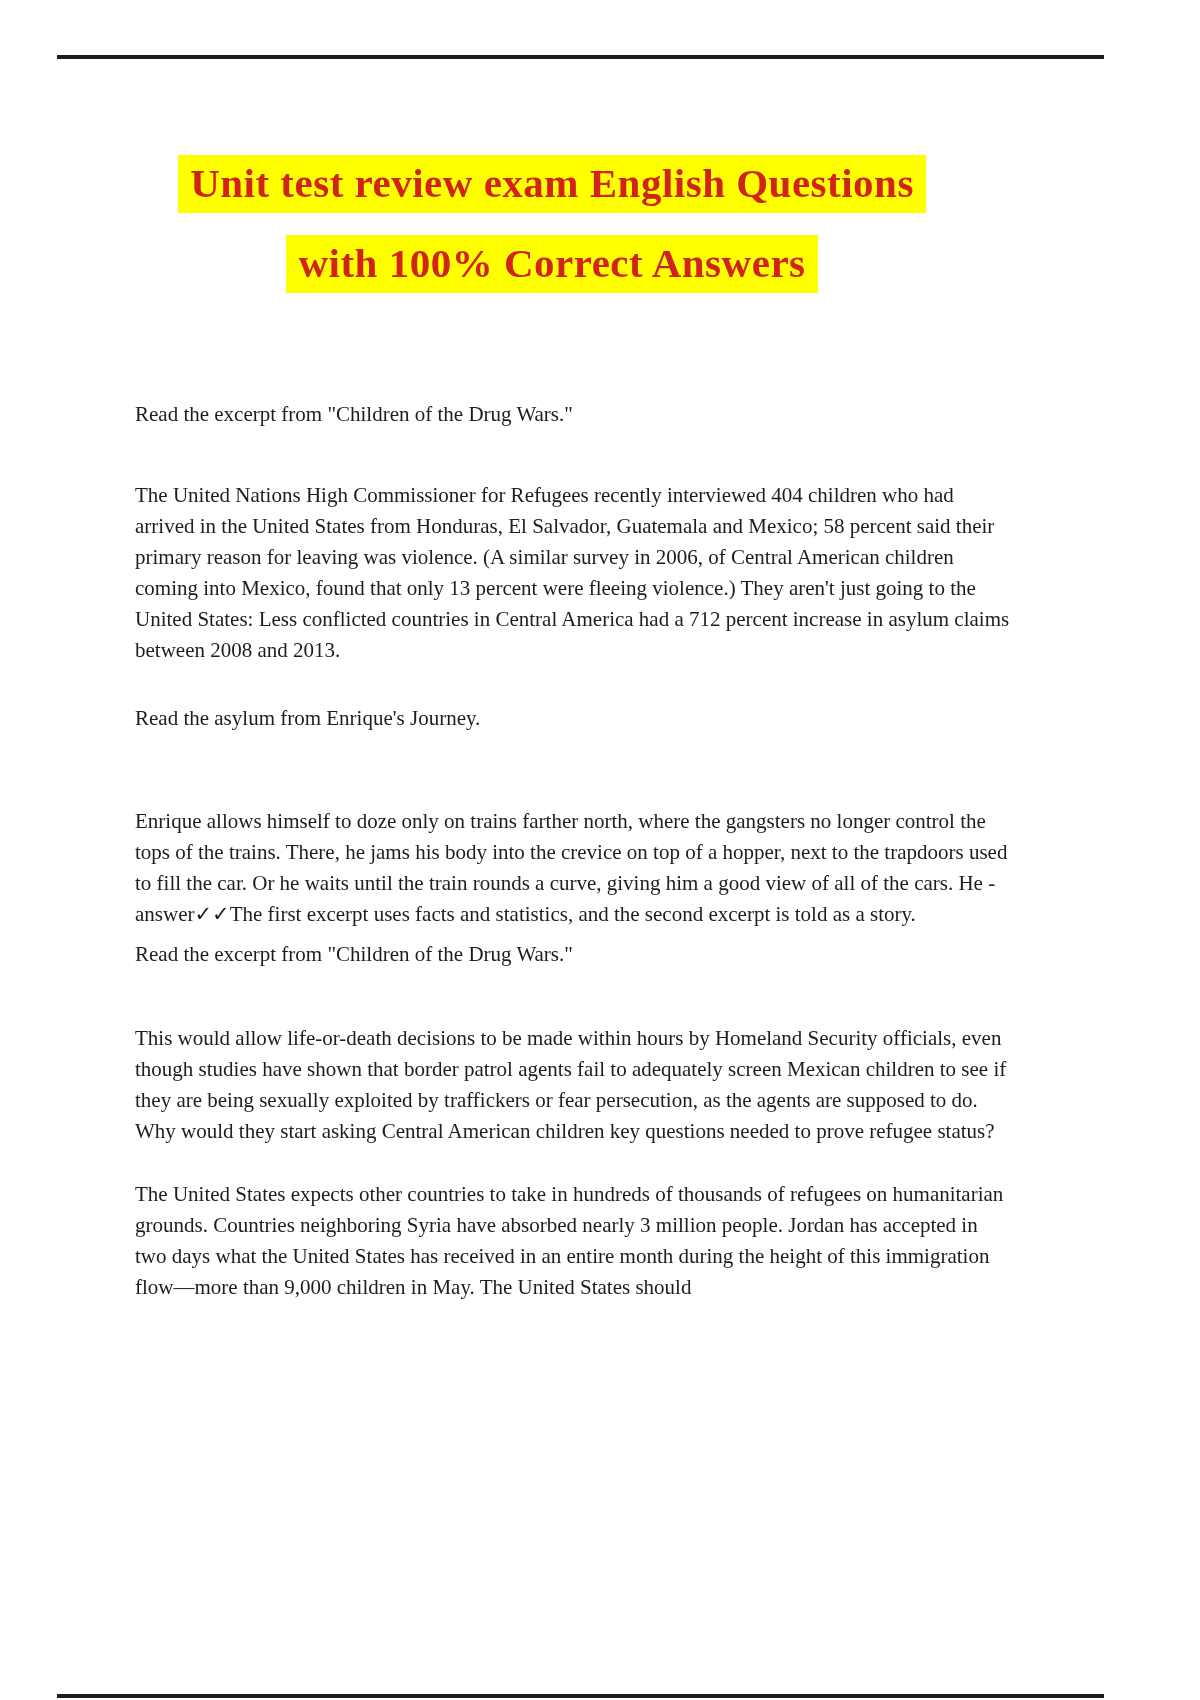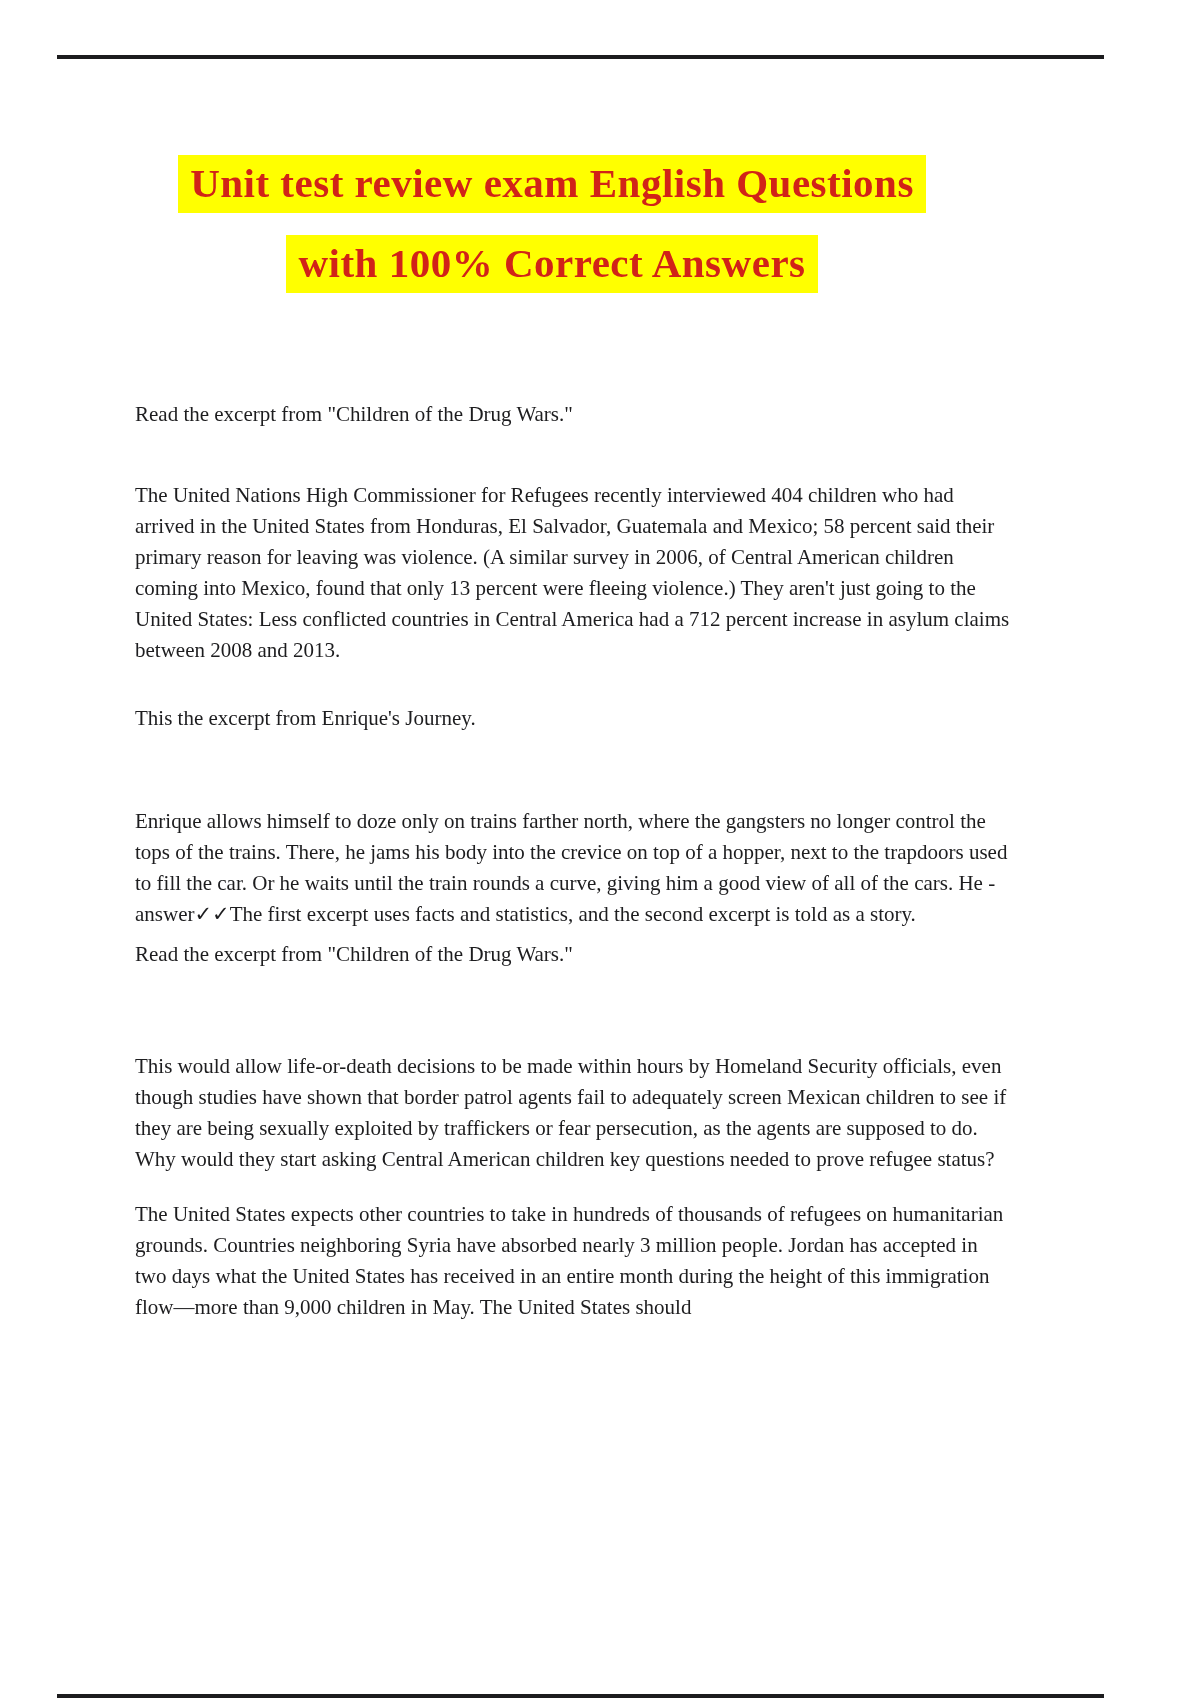--- a/index.html
+++ b/index.html
@@ -53,43 +53,43 @@
     line-height: 31px;
     color: #1d1d1f;
     text-align: left;
   }
   .block { margin: 0; }
   .b0 { margin-top: 0; }
   .b1 { margin-top: 50px; }
   .b2 { margin-top: 37px; }
   .b3 { margin-top: 72px; }
   .b4 { margin-top: 9px; }
-  .b5 { margin-top: 81px; }
-  .b6 { margin-top: 24px; }
+  .b5 { margin-top: 53px; }
+  .b6 { margin-top: 32px; }
 </style>
 </head>
 <body>
 
 <div class="page">
 
   <div class="rule rule-top"></div>
 
   <div class="title-wrap">
     <div>
       <span class="title-line">Unit test review exam English Questions</span>
     </div>
     <div class="title-row2">
       <span class="title-line">with 100% Correct Answers</span>
     </div>
   </div>
 
   <div class="doc-body">
     <p class="block b0">Read the excerpt from "Children of the Drug Wars."</p>
     <p class="block b1">The United Nations High Commissioner for Refugees recently interviewed 404 children who had arrived in the United States from Honduras, El Salvador, Guatemala and Mexico; 58 percent said their primary reason for leaving was violence. (A similar survey in 2006, of Central American children coming into Mexico, found that only 13 percent were fleeing violence.) They aren't just going to the United States: Less conflicted countries in Central America had a 712 percent increase in asylum claims between 2008 and 2013.</p>
-    <p class="block b2">This the excerpt from Enrique's Journey.</p>
+    <p class="block b2">Read the asylum from Enrique's Journey.</p>
     <p class="block b3">Enrique allows himself to doze only on trains farther north, where the gangsters no longer control the tops of the trains. There, he jams his body into the crevice on top of a hopper, next to the trapdoors used to fill the car. Or he waits until the train rounds a curve, giving him a good view of all of the cars. He - answer✓✓The first excerpt uses facts and statistics, and the second excerpt is told as a story.</p>
     <p class="block b4">Read the excerpt from "Children of the Drug Wars."</p>
     <p class="block b5">This would allow life-or-death decisions to be made within hours by Homeland Security officials, even though studies have shown that border patrol agents fail to adequately screen Mexican children to see if they are being sexually exploited by traffickers or fear persecution, as the agents are supposed to do. Why would they start asking Central American children key questions needed to prove refugee status?</p>
     <p class="block b6">The United States expects other countries to take in hundreds of thousands of refugees on humanitarian grounds. Countries neighboring Syria have absorbed nearly 3 million people. Jordan has accepted in two days what the United States has received in an entire month during the height of this immigration flow—more than 9,000 children in May. The United States should</p>
   </div>
 
   <div class="rule rule-bottom"></div>
 
 </div>
 

